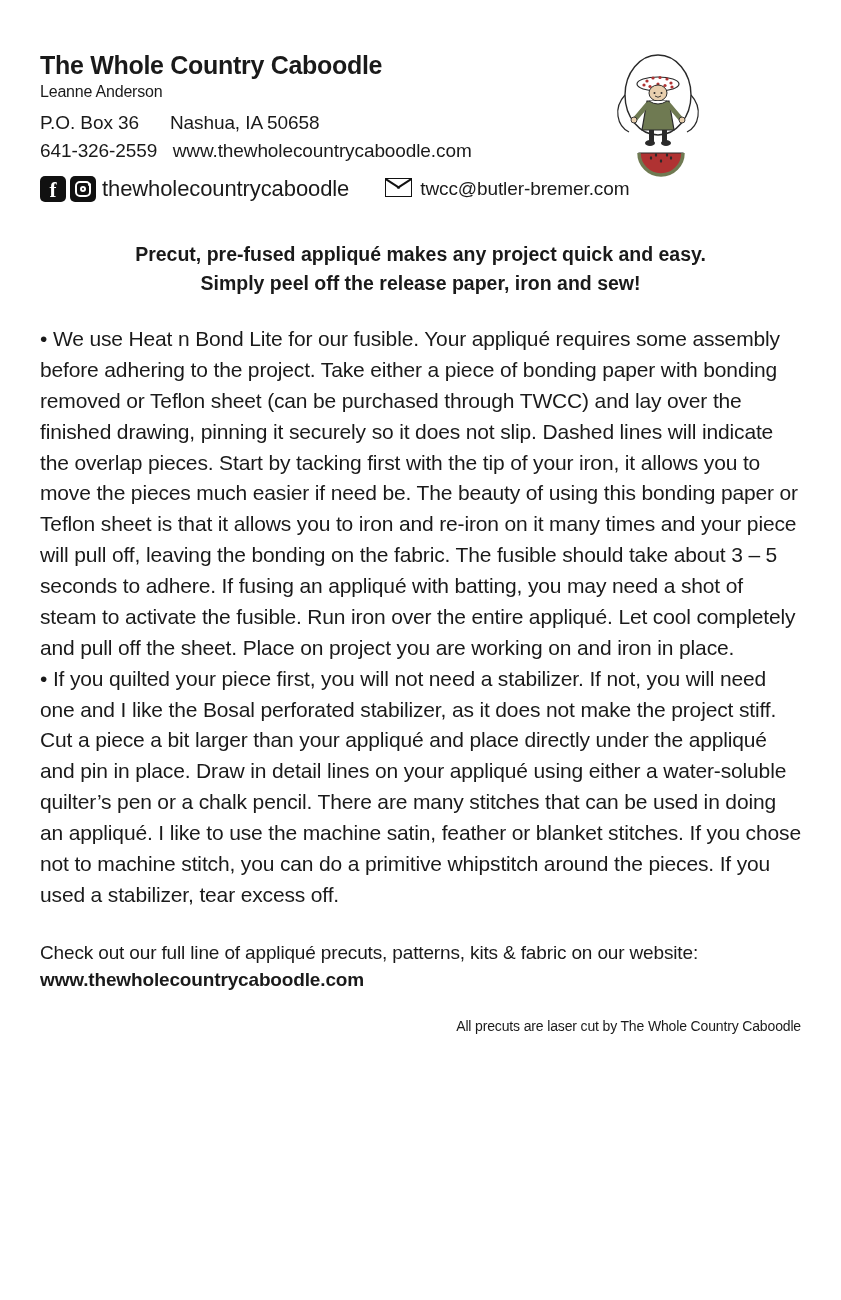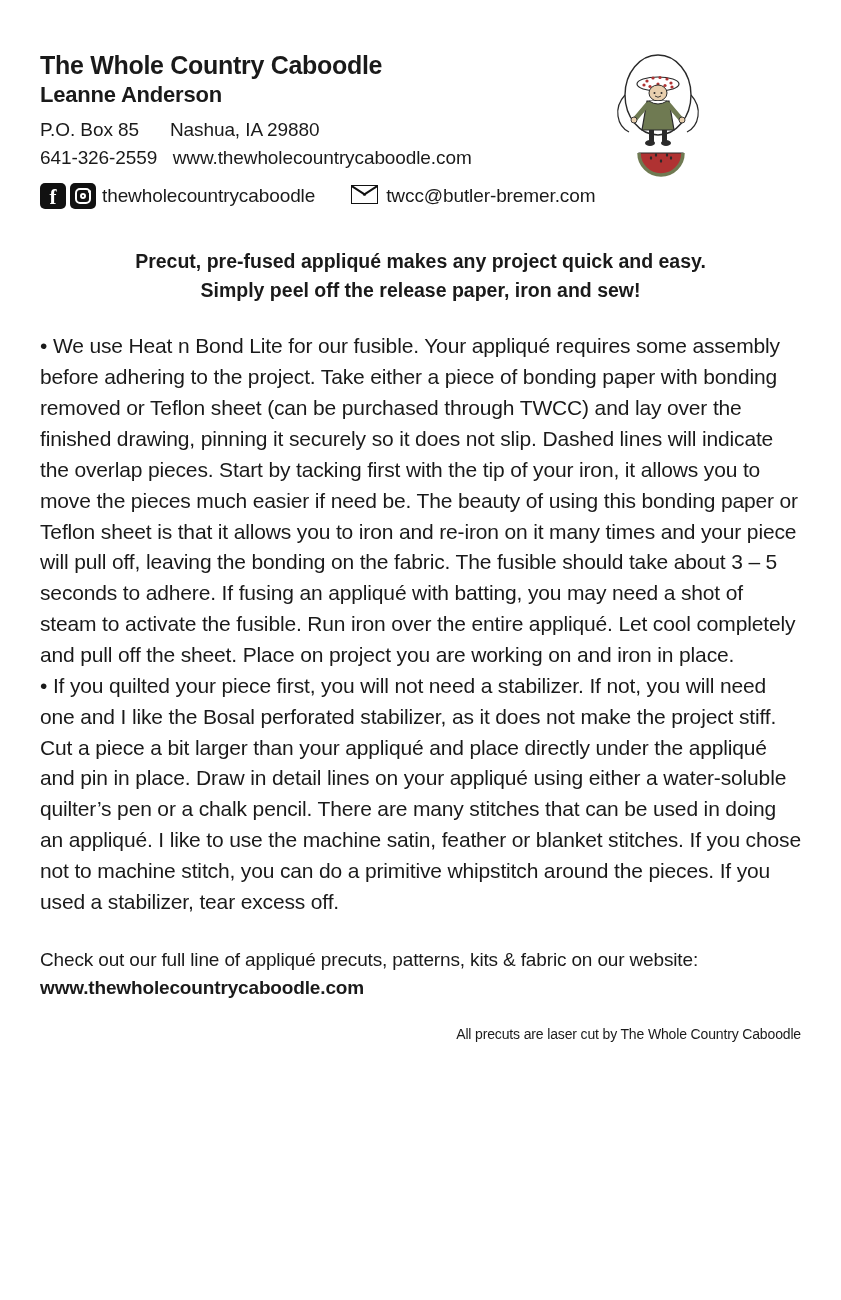--- a/index.html
+++ b/index.html
@@ -29,22 +29,22 @@
     padding: 52px 40px 0 40px;
   }
   .biz-name {
     font-size: 25px;
     font-weight: bold;
     letter-spacing: -0.3px;
     line-height: 1.1;
     margin: 0 0 2px 0;
   }
   .person-name {
-    font-size: 22px;
-    font-weight: bold;
+    font-size: 16px;
+    font-weight: normal;
     letter-spacing: -0.2px;
     line-height: 1.2;
     margin: 0 0 8px 0;
   }
   .addr-line {
     font-size: 19px;
     line-height: 1.5;
     letter-spacing: -0.1px;
     margin: 0;
     white-space: pre;
@@ -96,21 +96,21 @@
     box-sizing: border-box;
   }
   .ig-dot {
     position: absolute;
     left: 18px; top: 7px;
     width: 3px; height: 3px;
     background: #ffffff;
     border-radius: 50%;
   }
   .handle {
-    font-size: 19px;
+    font-size: 22px;
     letter-spacing: -0.1px;
     margin-left: 6px;
   }
   .email-group {
     display: flex;
     margin-left: 36px;
   }
   .env-icon {
     width: 27px;
     height: 19px;
@@ -191,21 +191,21 @@
   }
 </style>
 </head>
 <body>
 
 <div class="page">
 
   <div class="header">
     <div class="biz-name">The Whole Country Caboodle</div>
     <div class="person-name">Leanne Anderson</div>
-    <div class="addr-line">P.O. Box 85      Nashua, IA 29880</div>
+    <div class="addr-line">P.O. Box 36      Nashua, IA 50658</div>
     <div class="addr-line">641-326-2559   www.thewholecountrycaboodle.com</div>
 
     <div class="contact-row">
       <span class="social-icons">
         <span class="sq-icon">
           <span class="fb-glyph">f</span>
         </span>
         <span class="sq-icon">
           <span class="ig-outer"></span>
           <span class="ig-inner"></span>

